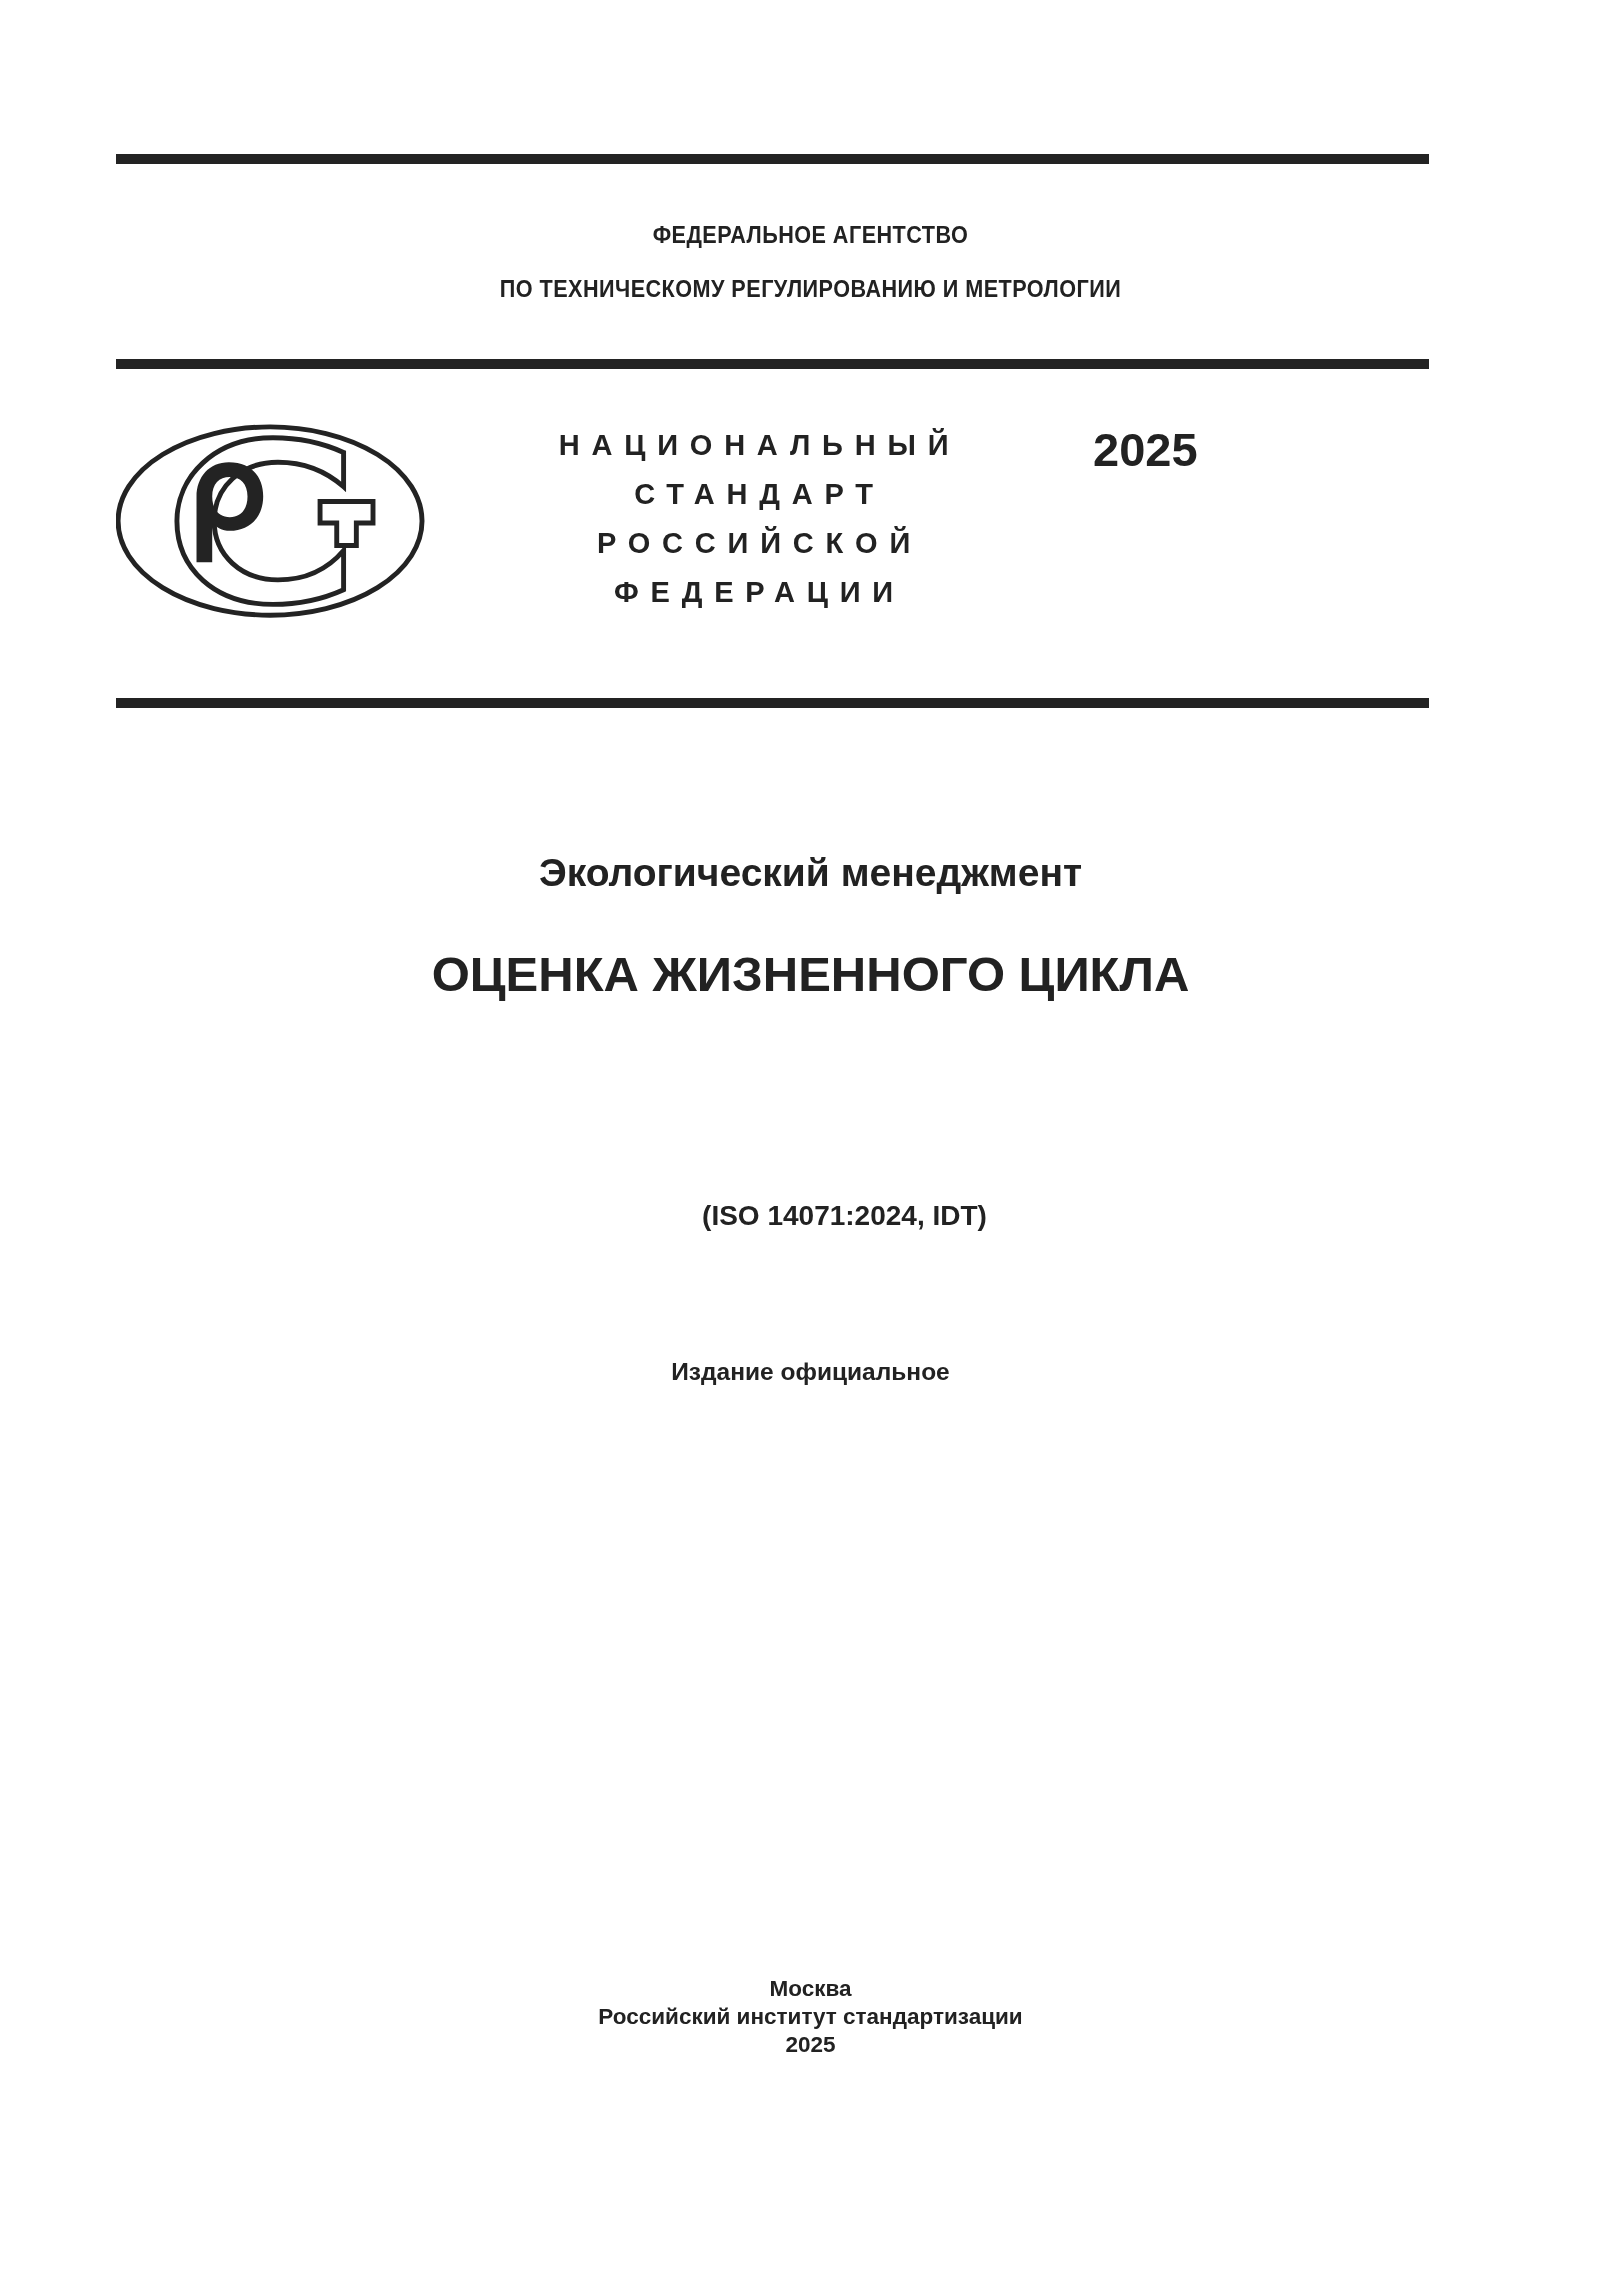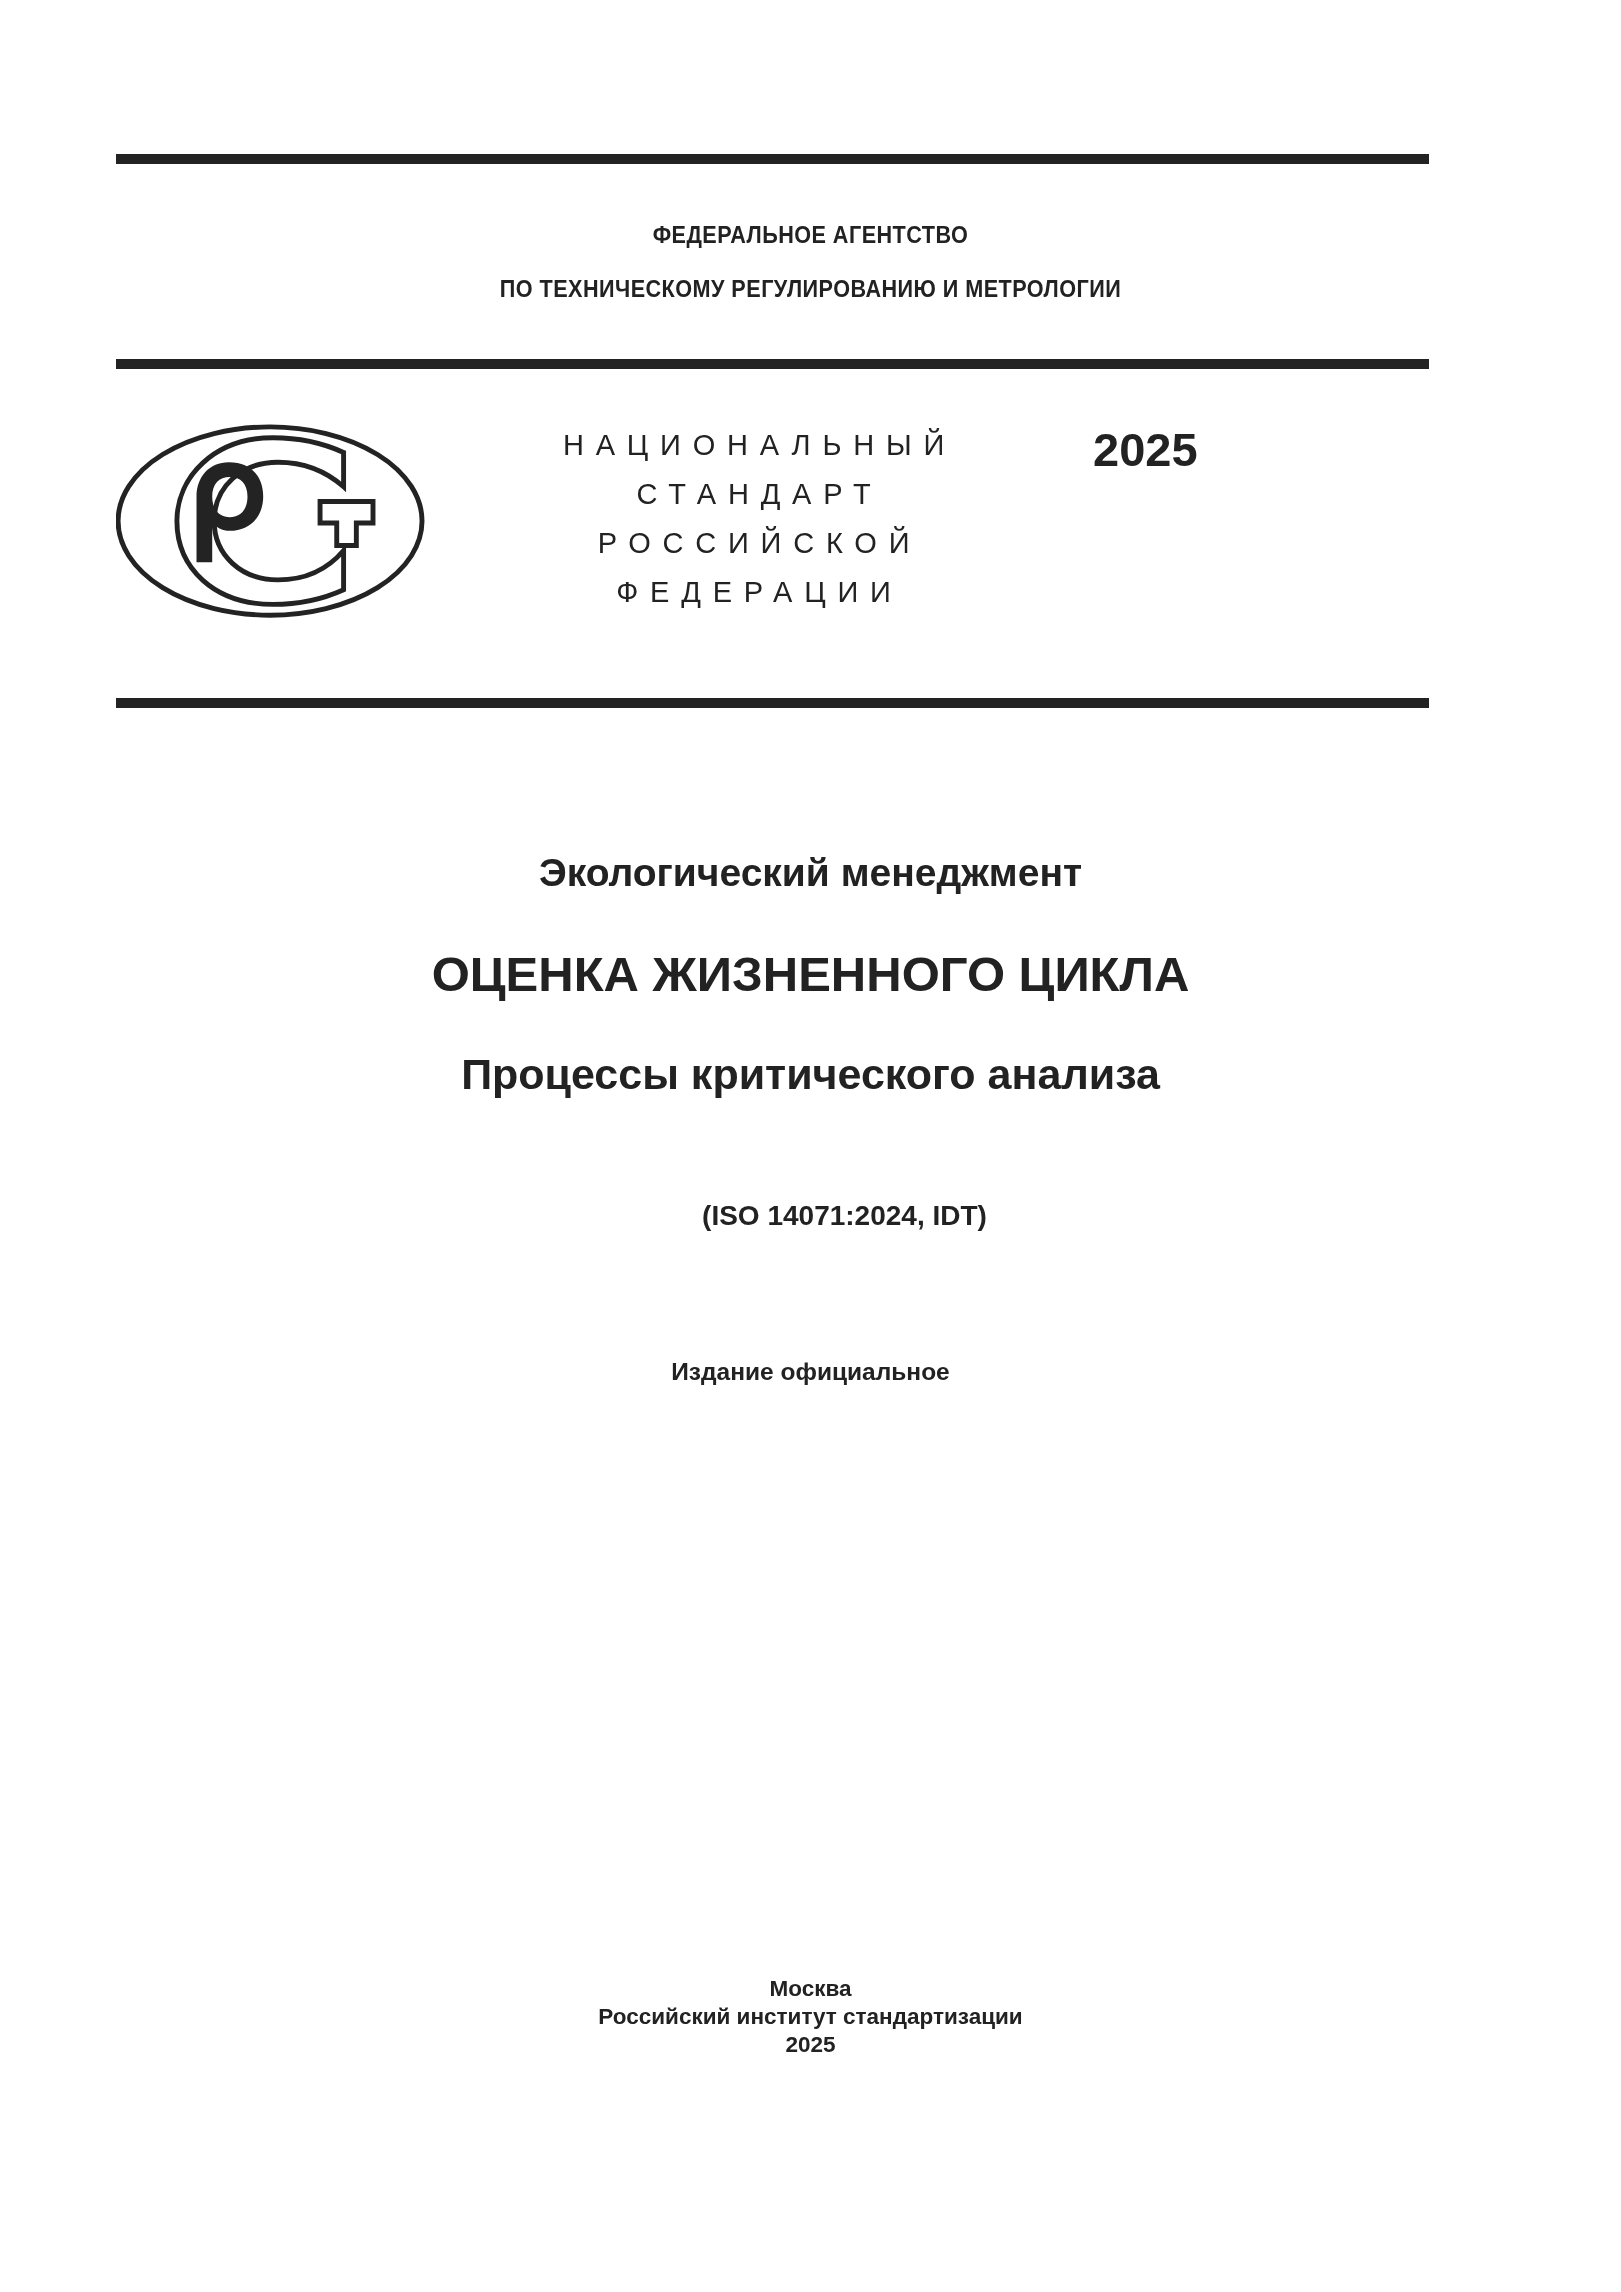--- a/index.html
+++ b/index.html
@@ -4,21 +4,21 @@
 <style>
   html, body { margin: 0; padding: 0; background: #ffffff; }
   body { width: 1621px; height: 2293px; position: relative; overflow: hidden;
          font-family: "Liberation Sans", sans-serif; color: #222222; }
   .rule { position: absolute; left: 116px; width: 1313px; height: 9.8px; background: #232323; }
   .center { position: absolute; left: 0; width: 1621px; text-align: center; font-weight: bold; }
   .agency1 { top: 222px; font-size: 23.5px; letter-spacing: 0.5px; transform: scaleX(0.92); }
   .agency2 { top: 276px; font-size: 23.5px; letter-spacing: 0.5px; transform: scaleX(0.92); }
   .logo { position: absolute; left: 116px; top: 423px; width: 314px; height: 201px; }
   .natstd { position: absolute; left: 534px; top: 421px; width: 451px; text-align: center;
-            font-weight: normal; font-size: 29px; letter-spacing: 11.8px; line-height: 49px; }
+            font-weight: bold; font-size: 29px; letter-spacing: 11.8px; line-height: 49px; }
   .gost { position: absolute; left: 1093px; top: 420px; font-weight: bold; font-size: 47px;
           line-height: 59px; }
   .t1 { top: 851px; font-size: 39px; }
   .t2 { top: 946px; font-size: 49px; }
   .t3 { top: 1047px; font-size: 43px; line-height: 55px; }
   .t4 { top: 1200px; font-size: 28px; padding-left: 34px; }
   .t5 { top: 1358px; font-size: 24.5px; }
   .foot { top: 1975px; font-size: 22.5px; line-height: 28px; }
 </style>
 </head>
@@ -52,21 +52,20 @@
 
 <div class="gost">
   <div>2025</div>
 </div>
 
 <div class="rule" style="top:698px"></div>
 
 <div class="center t1">Экологический менеджмент</div>
 <div class="center t2">ОЦЕНКА ЖИЗНЕННОГО ЦИКЛА</div>
 <div class="center t3">
-  <div>Процессы критического анализа</div>
 </div>
 <div class="center t4">(ISO 14071:2024, IDT)</div>
 
 <div class="center t5">Издание официальное</div>
 
 <div class="center foot">
   <div>Москва</div>
   <div>Российский институт стандартизации</div>
   <div>2025</div>
 </div>

